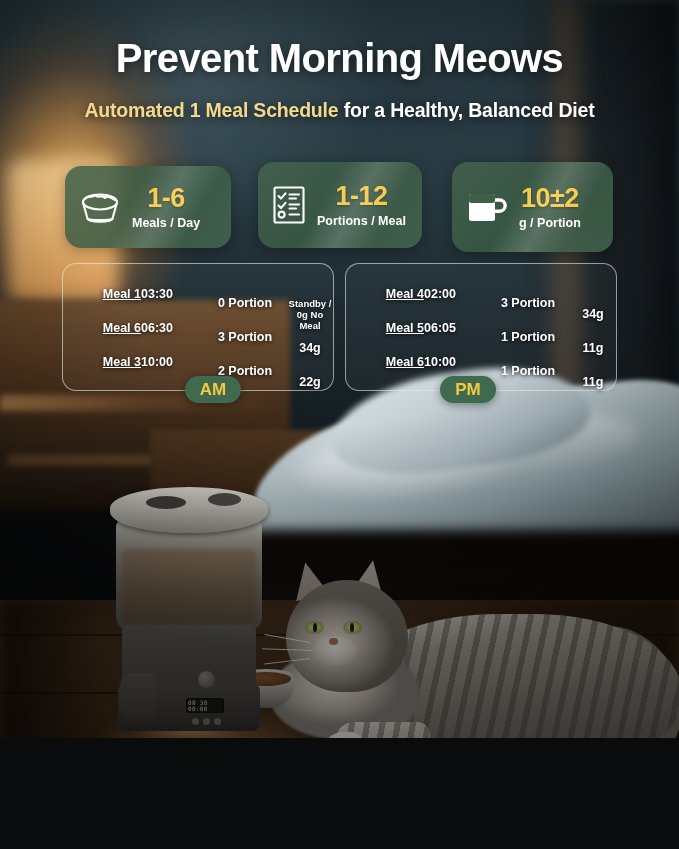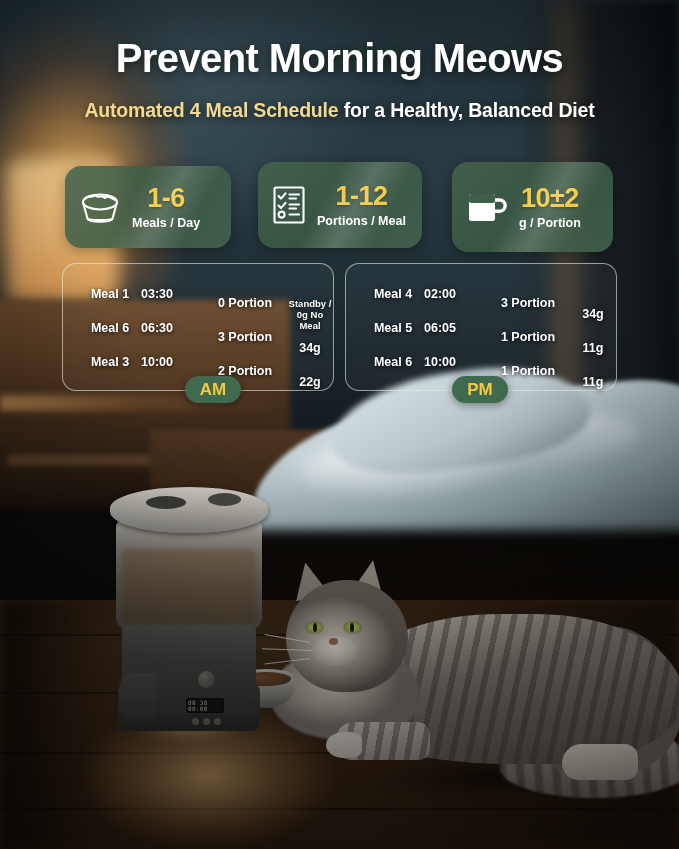--- a/index.html
+++ b/index.html
@@ -6,21 +6,21 @@
   html, body {
     width: 679px; height: 849px;
     font-family: "Liberation Sans", sans-serif;
     overflow: hidden;
     background: #0a0b0c;
   }
 
   #stage {
     position: relative;
     width: 679px;
-    height: 849px;
+    height: 738px;
     overflow: hidden;
   }
 
   
   .photo { position: absolute; inset: 0; overflow: hidden; }
 
   
   .wall {
     position: absolute; left: 0; top: 0; width: 100%; height: 470px;
     background:
@@ -398,37 +398,37 @@
   }
   #panel-am { left: 62px;  top: 263px; width: 272px; height: 128px; }
   #panel-pm { left: 345px; top: 263px; width: 272px; height: 128px; }
 
   .rows { position: absolute; inset: 0; padding: 13px 0 0 0; }
   .row {
     display: flex; align-items: center; height: 34px;
     color: #ffffff; font-weight: 700; font-size: 12.5px;
     text-shadow: 0 1px 4px rgba(0,0,0,.85);
   }
-  .c-meal { width: 78px; text-align: center; padding-left: 16px; }
+  .c-meal { width: 78px; text-align: right; padding-left: 16px; text-decoration: underline; }
   .c-time { width: 62px; }
   .c-portion { width: 84px; text-align: center; margin-top: 18px; }
   .c-grams { flex: 1; text-align: center; margin-top: 40px; }
   .c-grams.two { font-size: 9.5px; line-height: 11px; }
 
   .badge {
     position: absolute; top: 376px;
     width: 56px; height: 27px;
     border-radius: 14px;
     background: #3f6a50;
     display: flex; align-items: center; justify-content: center;
     font-size: 17px; font-weight: 700; color: #f6c83f;
     box-shadow: 0 2px 8px rgba(0,0,0,.4);
   }
   #badge-am { left: 185px; }
-  #badge-pm { left: 452px; }
+  #badge-pm { left: 440px; }
 </style>
 </head>
 <body>
 
 <div id="stage">
 
   <div class="photo">
     <div class="wall"></div>
     <div class="curtain"></div>
     <div class="curtain2"></div>
@@ -504,21 +504,21 @@
     </div>
 
     <div class="vignette"></div>
   </div>
 
   <div class="overlay">
 
     <div class="headline">Prevent Morning Meows</div>
 
     <div class="subline">
-      <span class="hi">Automated 4 Meal Schedule</span><span> for a Healthy, Balanced Diet</span>
+      <span class="hi">Automated 1 Meal Schedule</span><span> for a Healthy, Balanced Diet</span>
     </div>
 
     <div class="cards">
 
       <div class="card" id="card-1">
         <span class="cardIcon">
           <svg width="42" height="34" viewBox="0 0 42 34" fill="none" stroke="#ffffff" stroke-width="2.1" stroke-linejoin="round" stroke-linecap="round">
             <ellipse cx="21" cy="12" rx="17" ry="7.5"></ellipse>
             <path d="M6 9 C9 4, 13 9, 16 5 C19 9, 23 4, 26 8 C29 4, 33 9, 36 10"></path>
             <path d="M4.3 13.5 L8.5 28.5 C9 30.4 14 31.8 21 31.8 C28 31.8 33 30.4 33.5 28.5 L37.7 13.5"></path>

